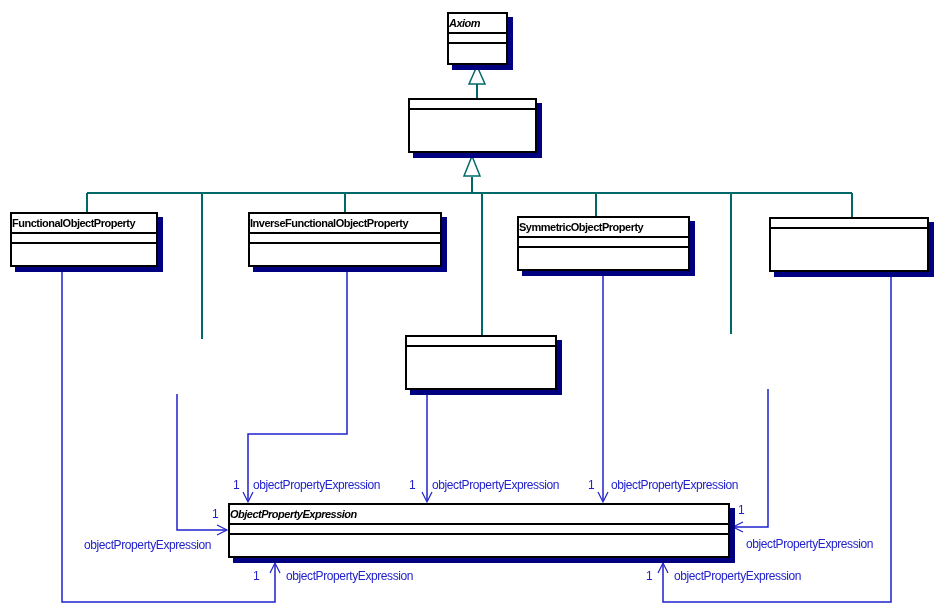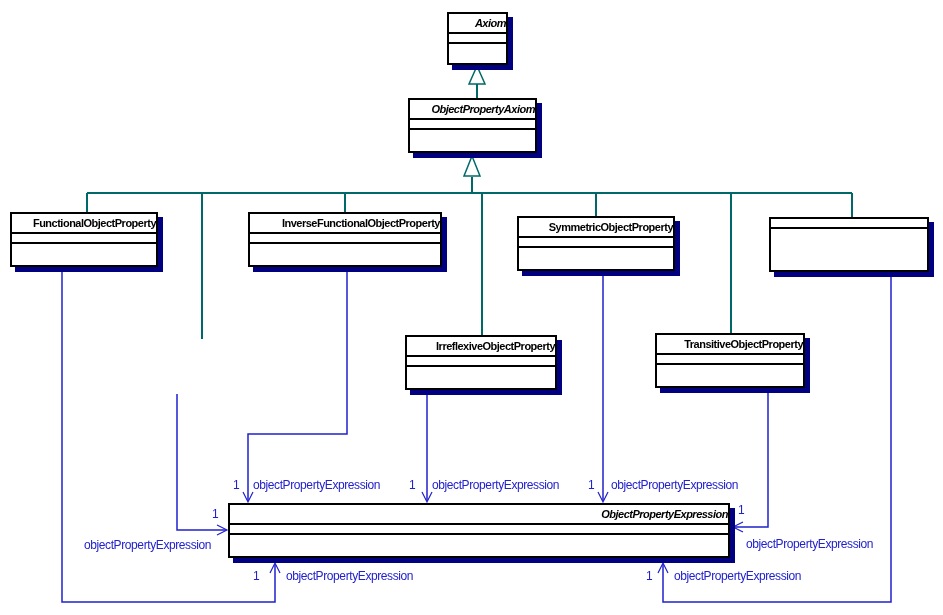--- a/index.html
+++ b/index.html
@@ -10,21 +10,21 @@
   .canvas{position:relative;width:943px;height:615px;background:var(--bg);
     font-family:"Liberation Sans",sans-serif;overflow:hidden;}
   svg.edges{position:absolute;left:0;top:0;}
   .gen-line{stroke:var(--gen);stroke-width:2;fill:none;}
   .tri{stroke:var(--gen);stroke-width:1.5;fill:var(--fill);}
   .as-line{stroke:var(--assoc);stroke-width:1.5;fill:none;}
   .as-arrow{stroke:var(--assoc);stroke-width:1.2;fill:none;}
   .cls{position:absolute;box-sizing:border-box;background:var(--fill);
     border:2px solid var(--border);box-shadow:5px 5px 0 0 var(--shadow);
     display:flex;flex-direction:column;}
-  .cls .title{height:17px;line-height:17px;padding-top:1px;text-align:right;
+  .cls .title{height:17px;line-height:17px;padding-top:1px;text-align:left;
     font-weight:bold;font-size:11px;letter-spacing:-0.5px;white-space:nowrap;
     color:var(--title);border-bottom:2px solid var(--border);}
   .cls.abs .title{font-style:italic;}
   .cls .attrs{height:8px;border-bottom:2px solid var(--border);}
   .cls .ops{flex:1;}
   .mlabel,.rlabel{position:absolute;color:var(--assoc-label);font-size:12px;
     letter-spacing:-0.4px;white-space:nowrap;line-height:13px;}
 </style>
 </head>
 <body>
@@ -64,60 +64,53 @@
     </g>
   </svg>
 
   <div class="cls abs" style="left:447px;top:12px;width:61px;height:53px">
     <div class="title">Axiom</div>
     <div class="attrs"></div>
     <div class="ops"></div>
   </div>
 
   <div class="cls abs" style="left:408px;top:98px;width:129px;height:55px">
-    <div class="title">ObjectPropertyAxiom</div>
     <div class="attrs"></div>
     <div class="ops"></div>
   </div>
 
   <div class="cls" style="left:248px;top:212px;width:194px;height:55px">
     <div class="title">InverseFunctionalObjectProperty</div>
     <div class="attrs"></div>
     <div class="ops"></div>
   </div>
 
   <div class="cls" style="left:10px;top:212px;width:148px;height:55px">
     <div class="title">FunctionalObjectProperty</div>
     <div class="attrs"></div>
     <div class="ops"></div>
   </div>
 
-  <div class="cls" style="left:517px;top:216px;width:158px;height:55px">
+  <div class="cls" style="left:517px;top:216px;width:173px;height:55px">
     <div class="title">SymmetricObjectProperty</div>
     <div class="attrs"></div>
     <div class="ops"></div>
   </div>
 
   <div class="cls" style="left:769px;top:217px;width:160px;height:55px">
     <div class="attrs"></div>
     <div class="ops"></div>
   </div>
 
 
   <div class="cls" style="left:405px;top:335px;width:152px;height:55px">
-    <div class="title">IrreflexiveObjectProperty</div>
     <div class="attrs"></div>
     <div class="ops"></div>
   </div>
 
-  <div class="cls" style="left:655px;top:333px;width:150px;height:55px">
-    <div class="title">TransitiveObjectProperty</div>
-    <div class="attrs"></div>
-    <div class="ops"></div>
-  </div>
 
   <div class="cls abs" style="left:228px;top:503px;width:502px;height:55px">
     <div class="title">ObjectPropertyExpression</div>
     <div class="attrs"></div>
     <div class="ops"></div>
   </div>
 
   <span class="mlabel" style="left:233px;top:479px">1</span>
   <span class="rlabel" style="left:253px;top:479px">objectPropertyExpression</span>
 

